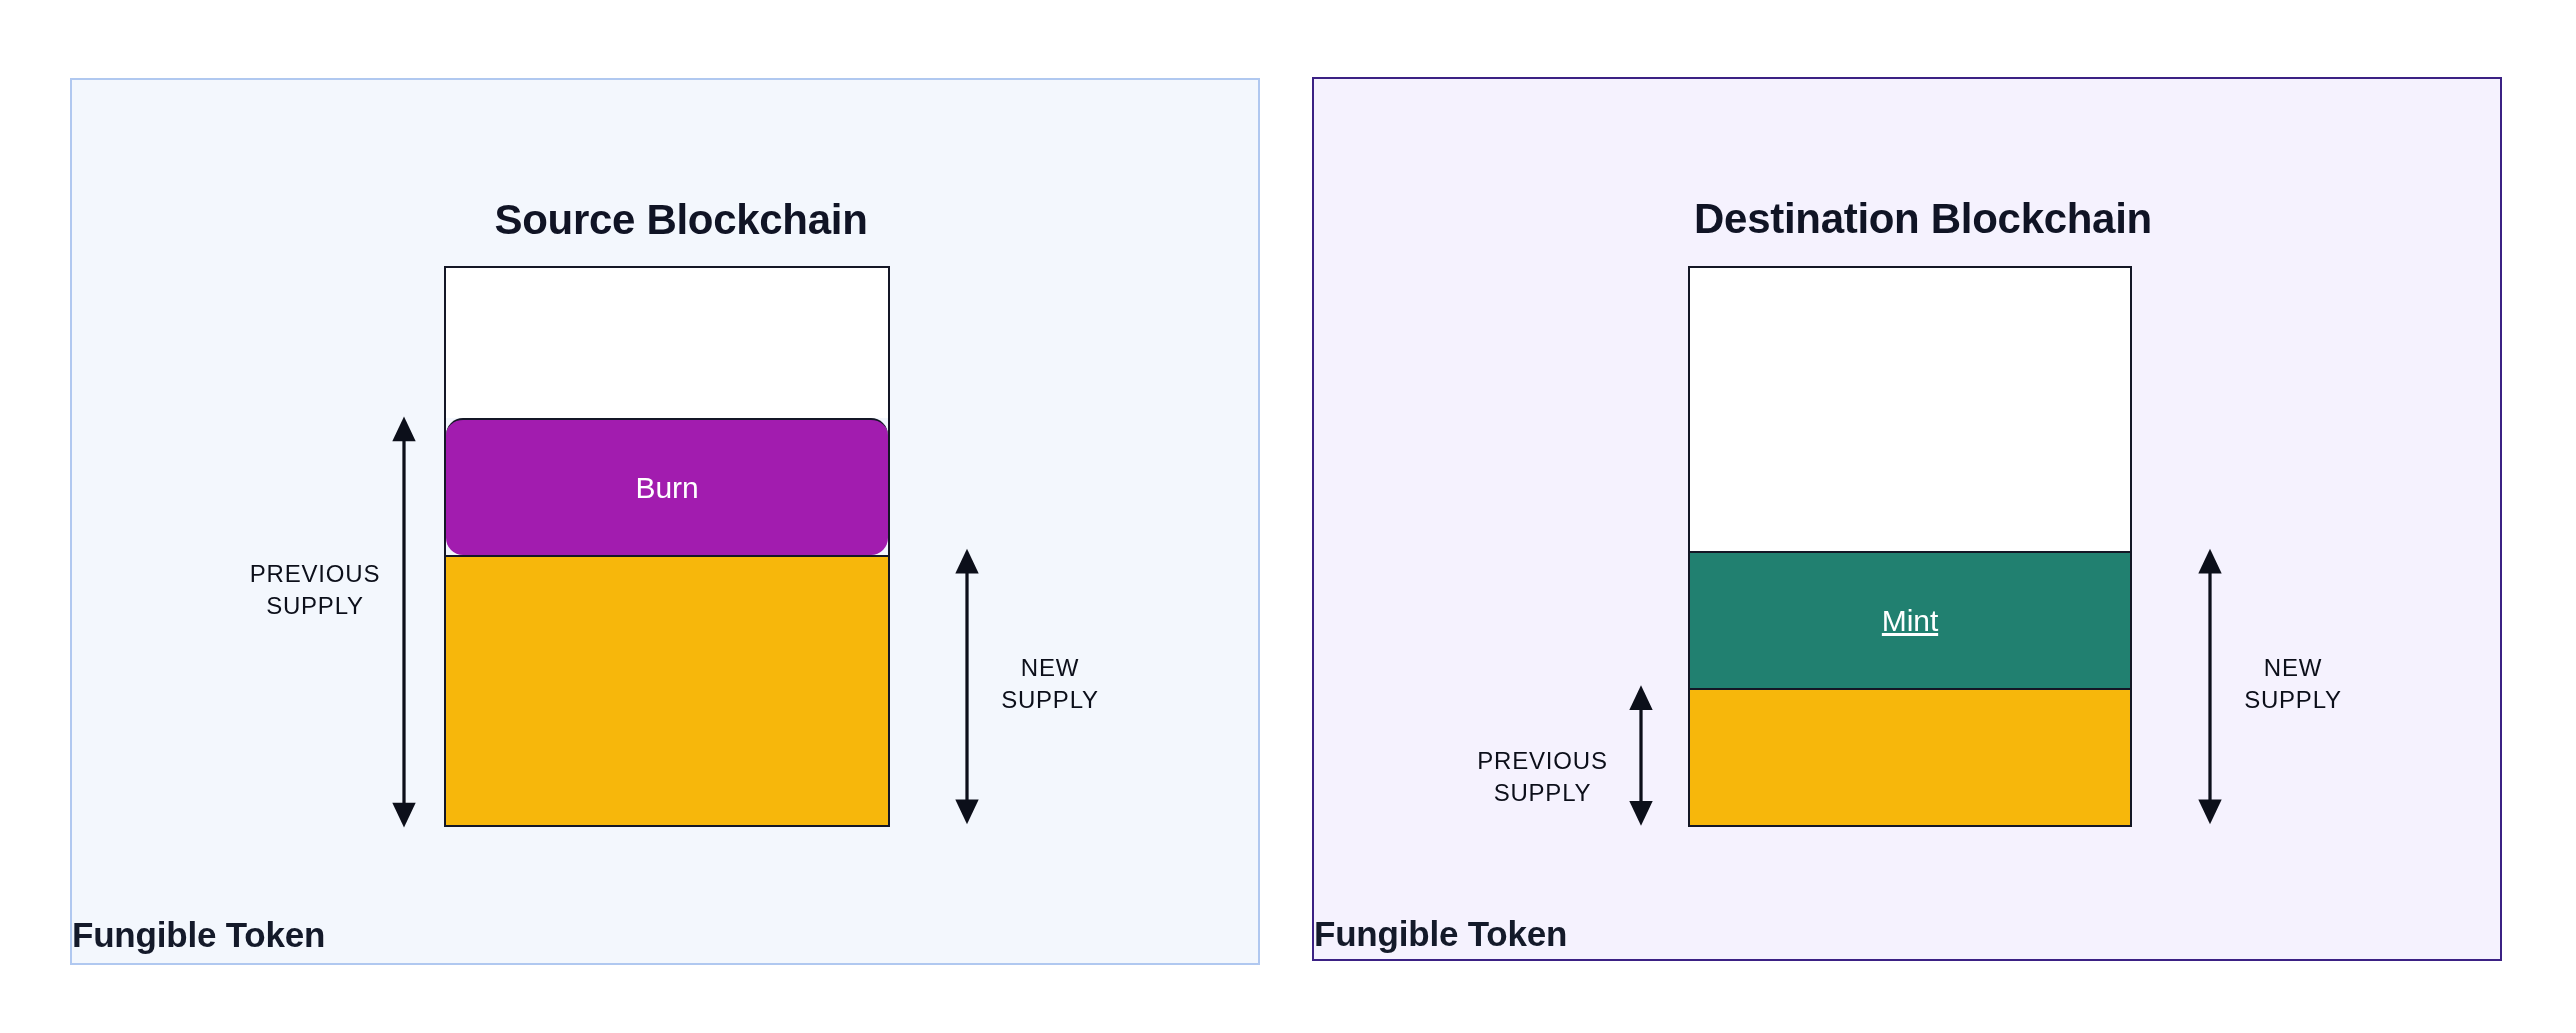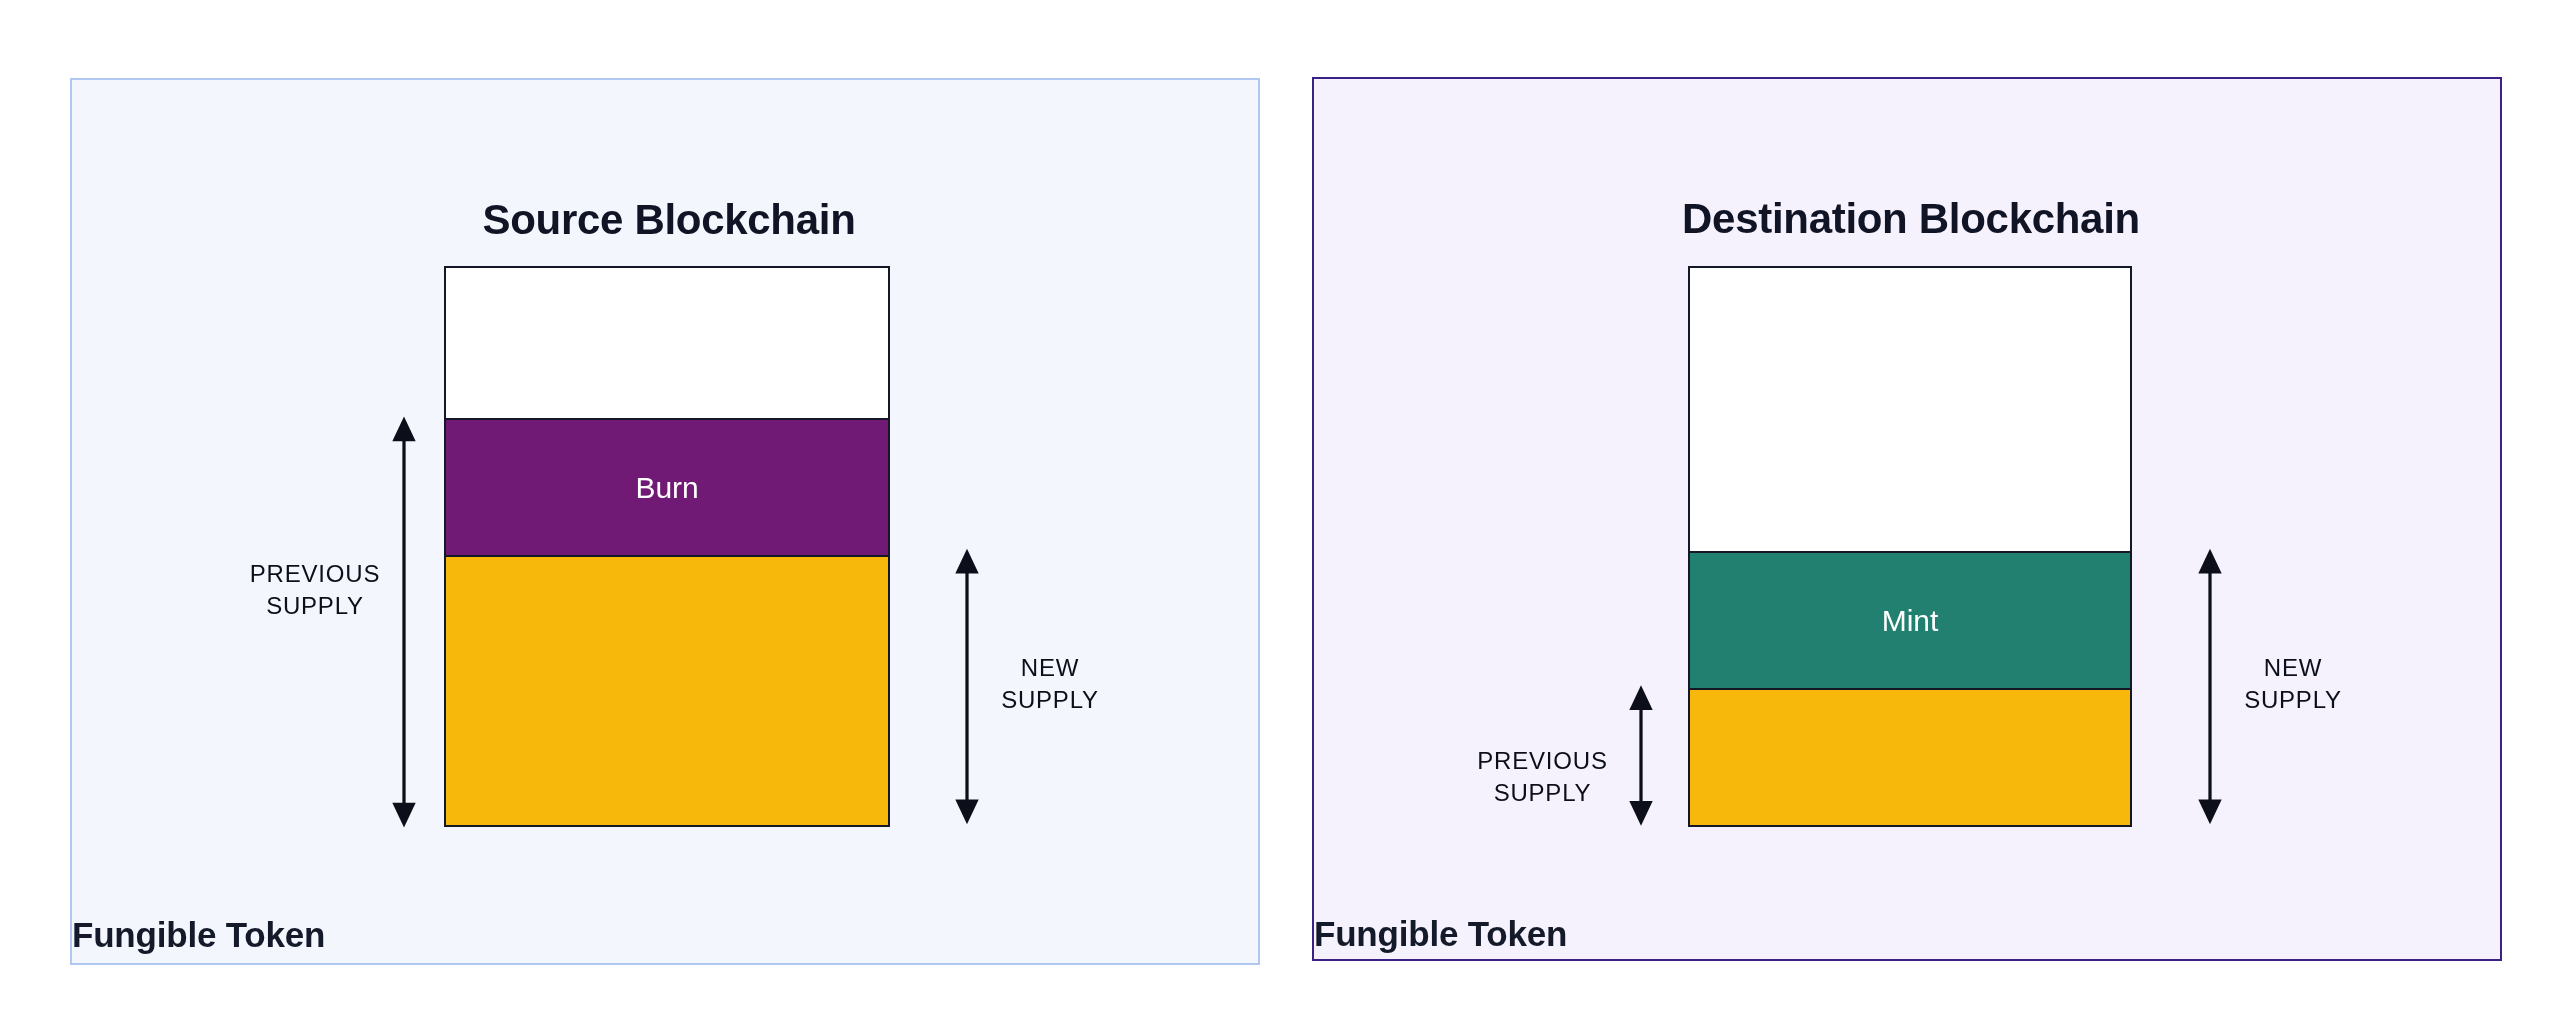--- a/index.html
+++ b/index.html
@@ -34,21 +34,21 @@
     top: 77px;
     width: 1190px;
     height: 884px;
     background: #f5f2fe;
     border: 2.6px solid #3b2184;
   }
 
   
   .panel-title {
     position: absolute;
-    left: 4px;
+    left: 16px;
     top: 116px;
     width: 100%;
     text-align: center;
     font-size: 42px;
     font-weight: 700;
     color: #101425;
     letter-spacing: -0.3px;
     white-space: nowrap;
   }
 
@@ -90,22 +90,22 @@
     display: flex;
     align-items: center;
     justify-content: center;
     font-size: 30px;
     font-weight: 500;
     color: #ffffff;
     letter-spacing: -0.1px;
     overflow: hidden;
   }
   .seg-empty   { background: #ffffff; }
-  .seg-burn    { background: #701a75; border-top: 2.6px solid #141726; }
-  .seg-mint    { background: #218070; border-top: 2.6px solid #141726; }
+  .seg-burn    { background: #a21caf; border-top: 2.6px solid #141726; border-radius: 17px; }
+  .seg-mint    { background: #218070; border-top: 2.6px solid #141726; text-decoration: underline; }
   .seg-balance { background: #f7b70b; border-top: 2.6px solid #141726; }
 
   
   .measure {
     position: absolute;
   }
   .measure svg { display: block; overflow: visible; }
 
   .measure-label {
     position: absolute;

